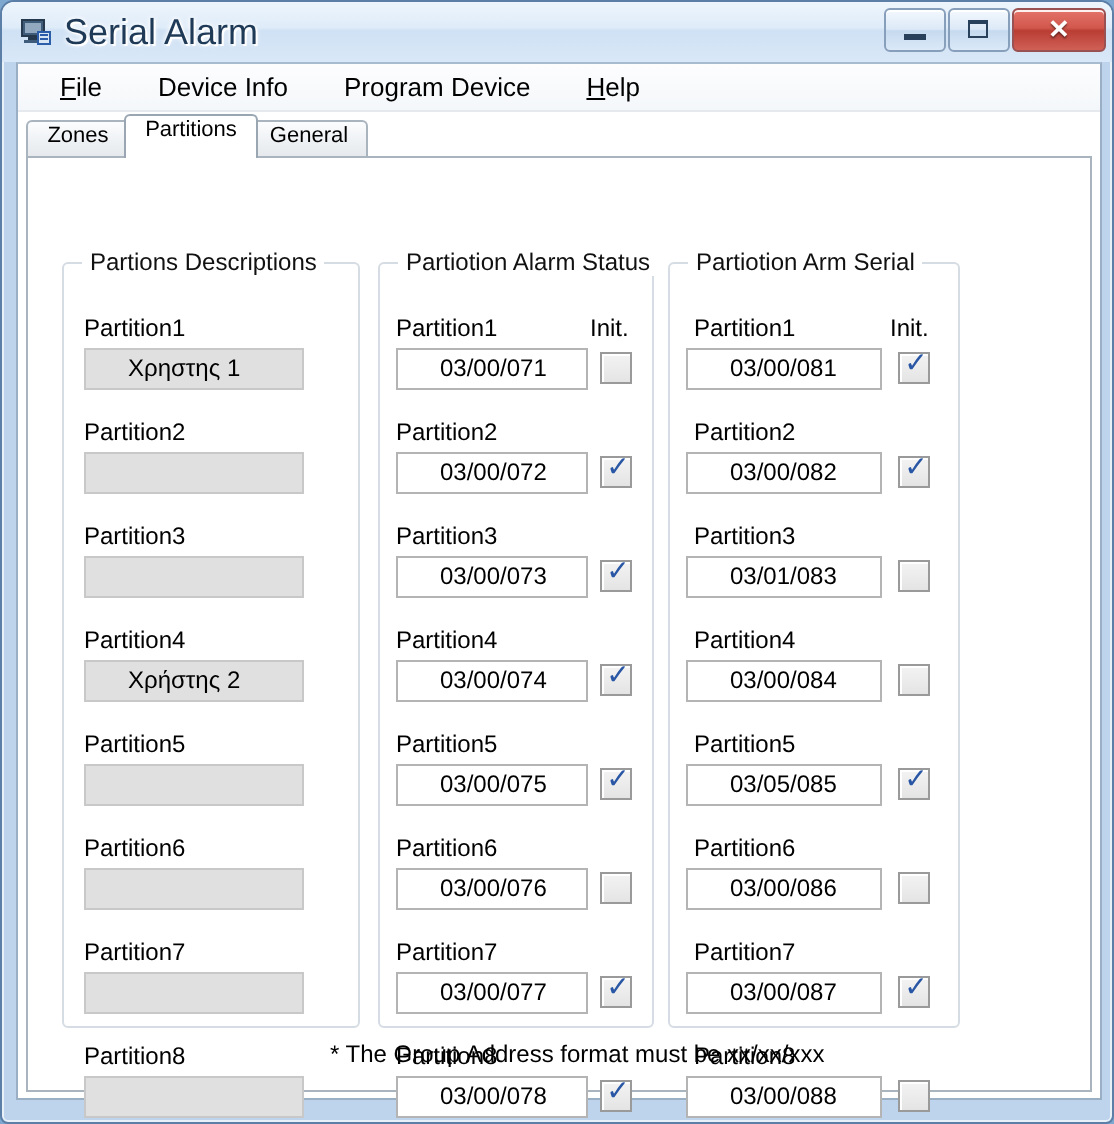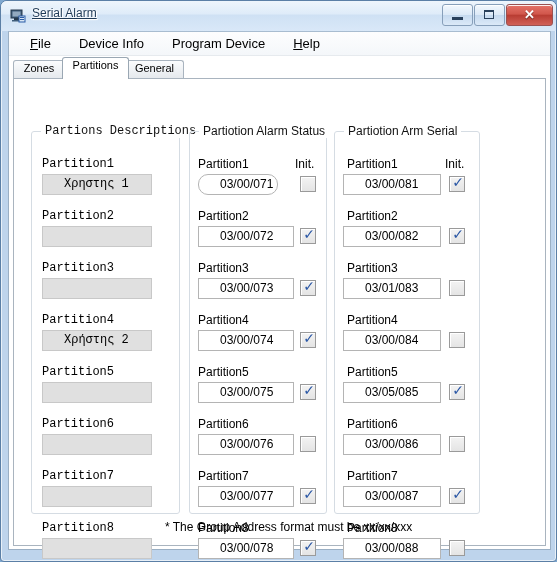--- a/index.html
+++ b/index.html
@@ -37,25 +37,24 @@
       #eef5fc 0%, #dfecf9 42%, #cfe1f4 48%, #d9e8f8 100%);
   }
   .title-icon {
     position: absolute;
     left: 9px; top: 7px;
     width: 16px; height: 16px;
   }
   .title-text {
     position: absolute;
     left: 31px; top: 5px;
-    font-size: 12px;
+    font-size: 18px;
     color: #1f3a57;
     text-shadow: 0 0 3px #ffffff, 0 0 2px #ffffff, 1px 1px 0 #ffffff;
     white-space: nowrap;
-    text-decoration: underline;
   }
 
   .winbtns {
     position: absolute;
     top: 3px; right: 5px;
     height: 21px;
     display: flex;
   }
   .wbtn {
     width: 29px; height: 20px;
@@ -287,21 +286,21 @@
       <div class="tab selected" style="left:49px; width:67px; height:22px;">
         <span>Partitions</span>
       </div>
       <div class="tab" style="left:112px; width:59px; height:19px;">
         <span>General</span>
       </div>
     </div>
 
     <div class="tabpage">
 
-      <div class="groupbox" style="left:17px; top:52px; width:149px; height:383px;font-family:Liberation Mono, monospace;">
+      <div class="groupbox" style="left:17px; top:52px; width:149px; height:383px;">
         <div class="gb-title">Partions Descriptions</div>
 
         <div class="field-label" style="left:10px; top:25px;">Partition1</div>
         <div class="textbox disabled" style="left:10px; top:42px; width:110px;">Χρηστης 1</div>
 
         <div class="field-label" style="left:10px; top:77px;">Partition2</div>
         <div class="textbox disabled" style="left:10px; top:94px; width:110px;"></div>
 
         <div class="field-label" style="left:10px; top:129px;">Partition3</div>
         <div class="textbox disabled" style="left:10px; top:146px; width:110px;"></div>
@@ -320,21 +319,21 @@
 
         <div class="field-label" style="left:10px; top:389px;">Partition8</div>
         <div class="textbox disabled" style="left:10px; top:406px; width:110px;"></div>
       </div>
 
       <div class="groupbox" style="left:175px; top:52px; width:138px; height:383px;">
         <div class="gb-title">Partiotion Alarm Status</div>
         <div class="init-label" style="left:105px; top:25px;">Init.</div>
 
         <div class="field-label" style="left:8px; top:25px;">Partition1</div>
-        <div class="textbox" style="left:8px; top:42px; width:80px;border-radius:10px;">03/00/071</div>
+        <div class="textbox" style="left:8px; top:42px; width:96px;">03/00/071</div>
         <div class="checkbox" style="left:110px; top:44px;"></div>
 
         <div class="field-label" style="left:8px; top:77px;">Partition2</div>
         <div class="textbox" style="left:8px; top:94px; width:96px;">03/00/072</div>
         <div class="checkbox" style="left:110px; top:96px;">
             <span class="tick">✓</span>
           </div>
 
         <div class="field-label" style="left:8px; top:129px;">Partition3</div>
         <div class="textbox" style="left:8px; top:146px; width:96px;">03/00/073</div>

